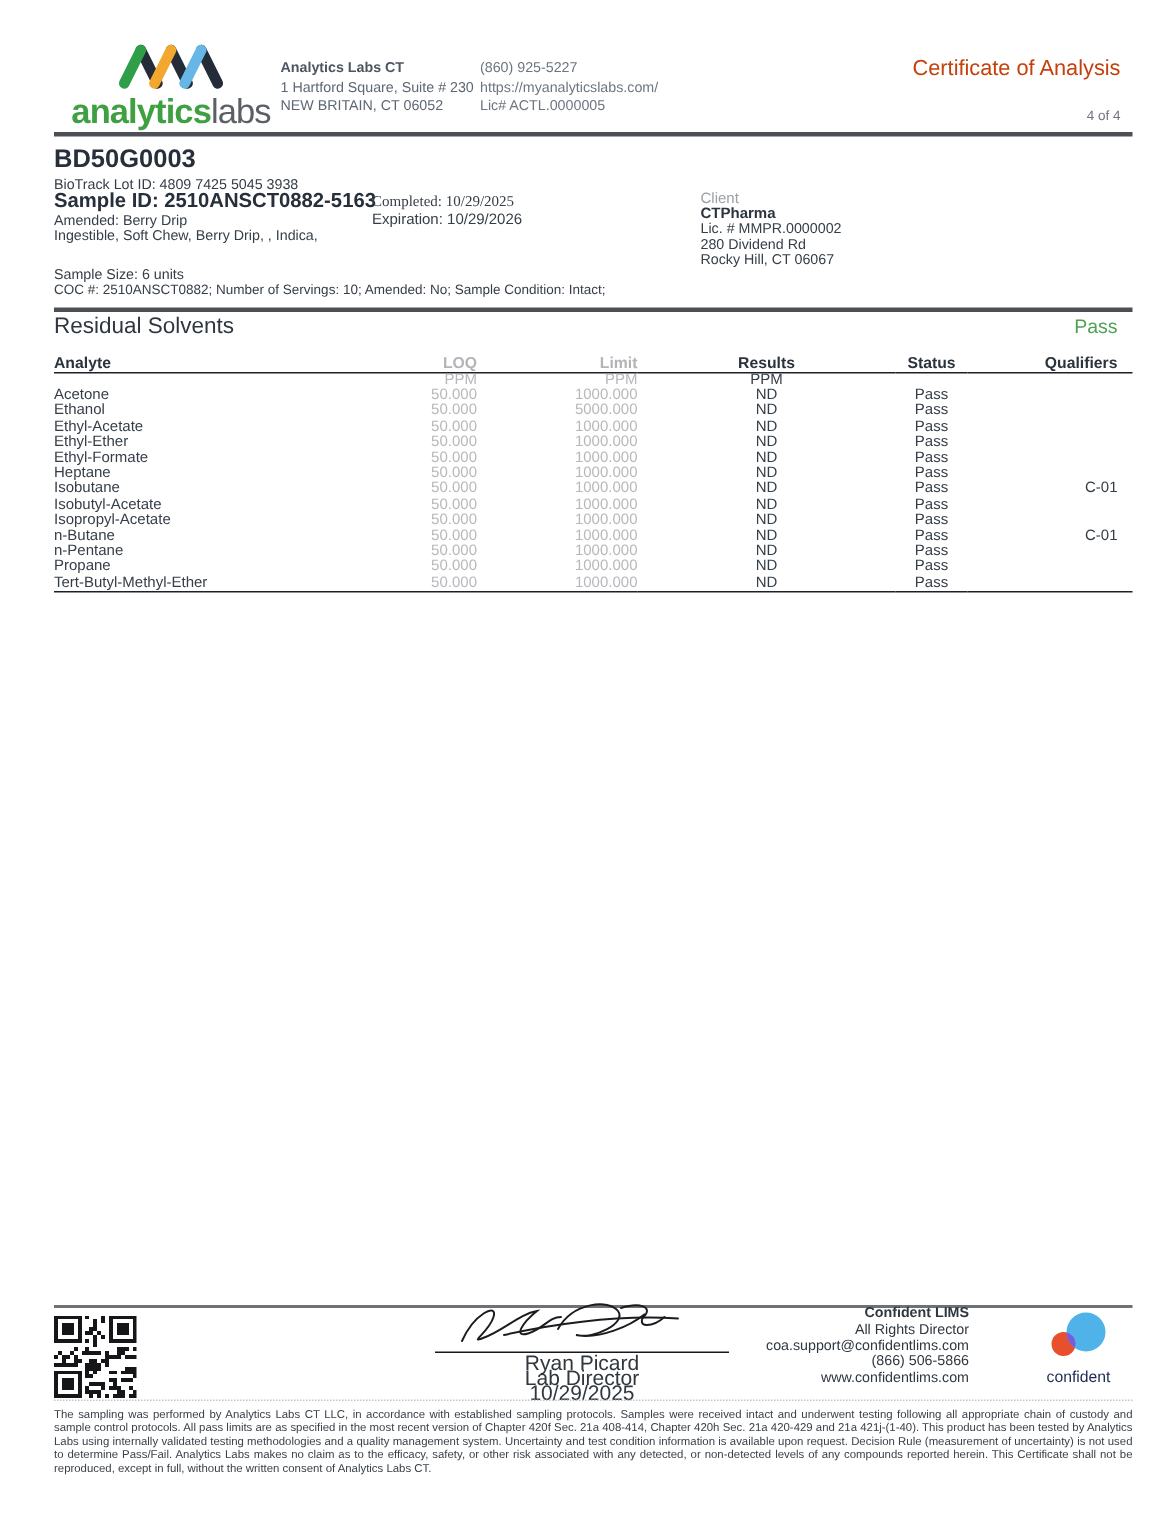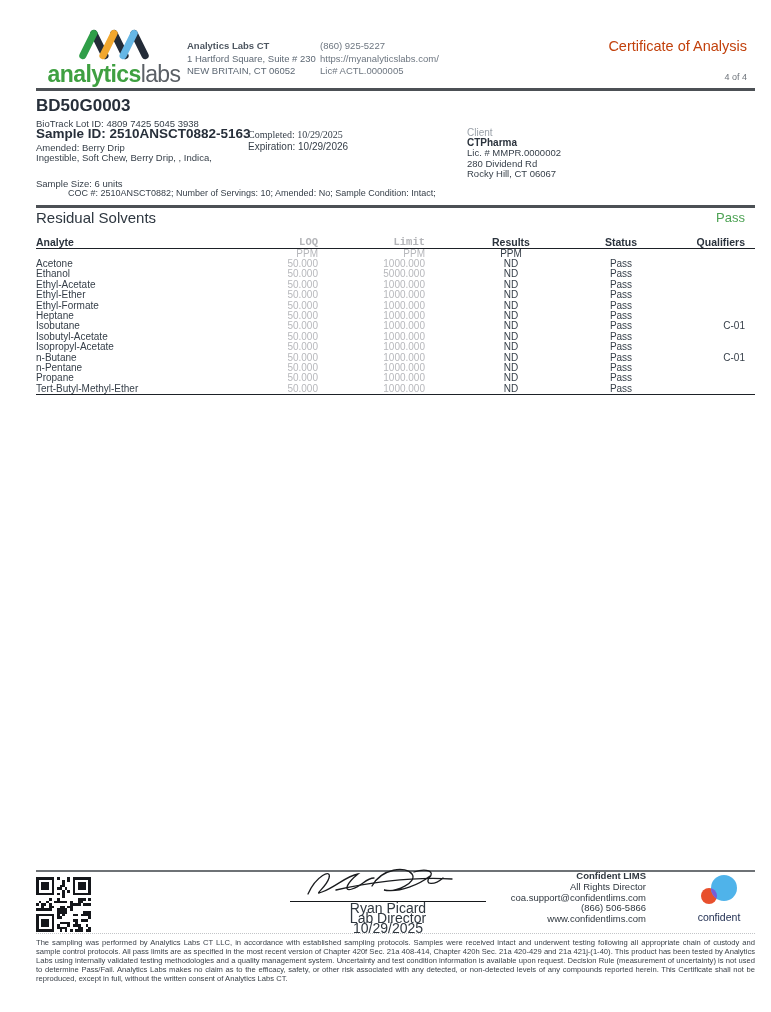--- a/index.html
+++ b/index.html
@@ -28,29 +28,29 @@
   .biotrack { position:absolute; left:36px; top:118px; font-size:9.5px; }
   .sample-id { position:absolute; left:36px; top:126px; font-size:13.5px; font-weight:bold; color:#272f3a; }
   .completed { position:absolute; left:248px; top:129px; font-size:10px;font-family:Liberation Serif, serif; }
   .expiration { position:absolute; left:248px; top:141px; font-size:10px; }
   .strain { position:absolute; left:36px; top:142px; font-size:9.5px; }
   .matrix { position:absolute; left:36px; top:152px; font-size:9.5px; }
   .client-block { position:absolute; left:428px; top:128px; font-size:9.5px; line-height:10.2px;margin-left:39px; }
   .client-label { color:#9aa1a9; font-size:10px; }
   .client-name { font-weight:bold; font-size:10px; color:#2b333d; }
   .sample-size { position:absolute; left:36px; top:178px; font-size:9.5px; }
-  .coc-line { position:absolute; left:36px; top:188px; font-size:9px;margin-left:32px; }
+  .coc-line { position:absolute; left:36px; top:188px; font-size:9px; }
 
   
   .section-title { position:absolute; left:36px; top:209px; font-size:15px; color:#2e3740; }
   .section-pass { position:absolute; right:26px; top:210px; font-size:13px; color:#4da254; }
   table.results { position:absolute; left:36px; top:234px; width:719px; border-collapse:collapse; table-layout:fixed; }
   table.results th, table.results td { padding:0; font-size:10px; line-height:10.4px; white-space:nowrap; overflow:visible; font-weight:normal; }
   table.results thead th { font-size:10.5px; font-weight:bold; color:#2b333d; height:14px; vertical-align:bottom; border-bottom:1.5px solid #1d2127; }
-  table.results thead th.g { color:#b3b4b8;font-family:Liberation Mono, monospace; }
+  table.results thead th.g { color:#b3b4b8; }
   table.results .units td { height:11px; vertical-align:bottom; }
   table.results .units .c1, table.results .units .c2 { color:#b7b8bc; }
   table.results tbody td { height:10.4px; }
   .c0 { width:200px; text-align:left; }
   .c1 { width:82px;  text-align:right; color:#b7b8bc; }
   .c2 { width:107px; text-align:right; color:#b7b8bc; }
   .c3 { width:172px; text-align:center; }
   .c4 { width:48px;  text-align:center; }
   .c5 { width:110px; text-align:right; padding-right:10px !important; }
   table.results tbody tr:last-child td { border-bottom:1.3px solid #1d2127; }

